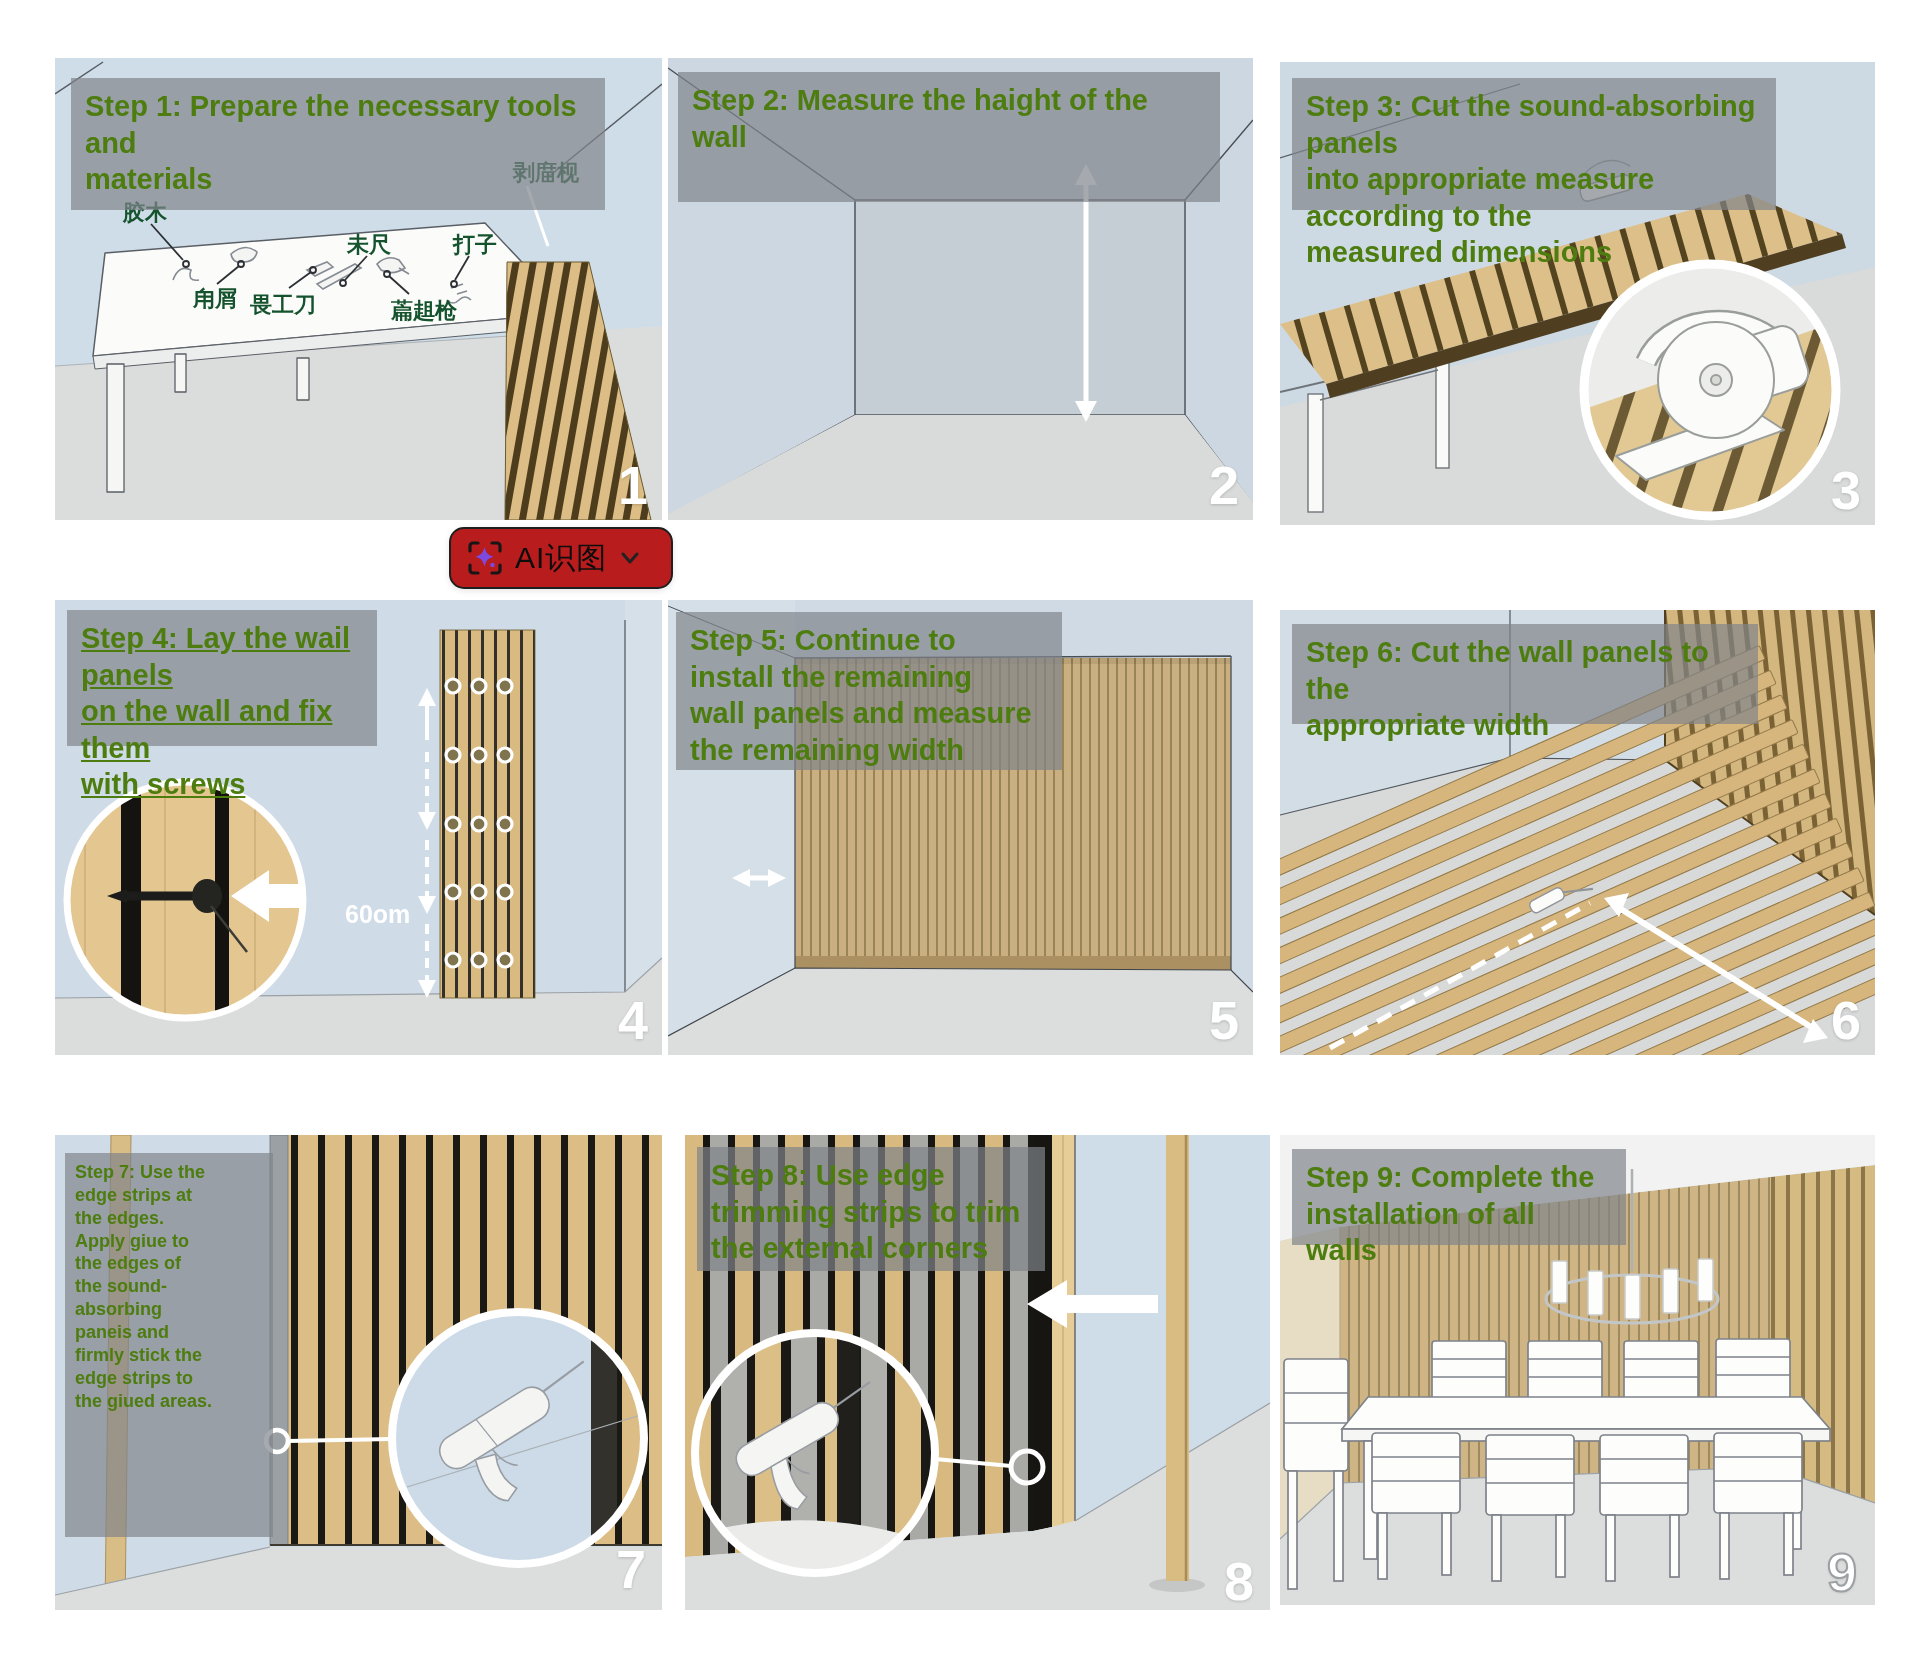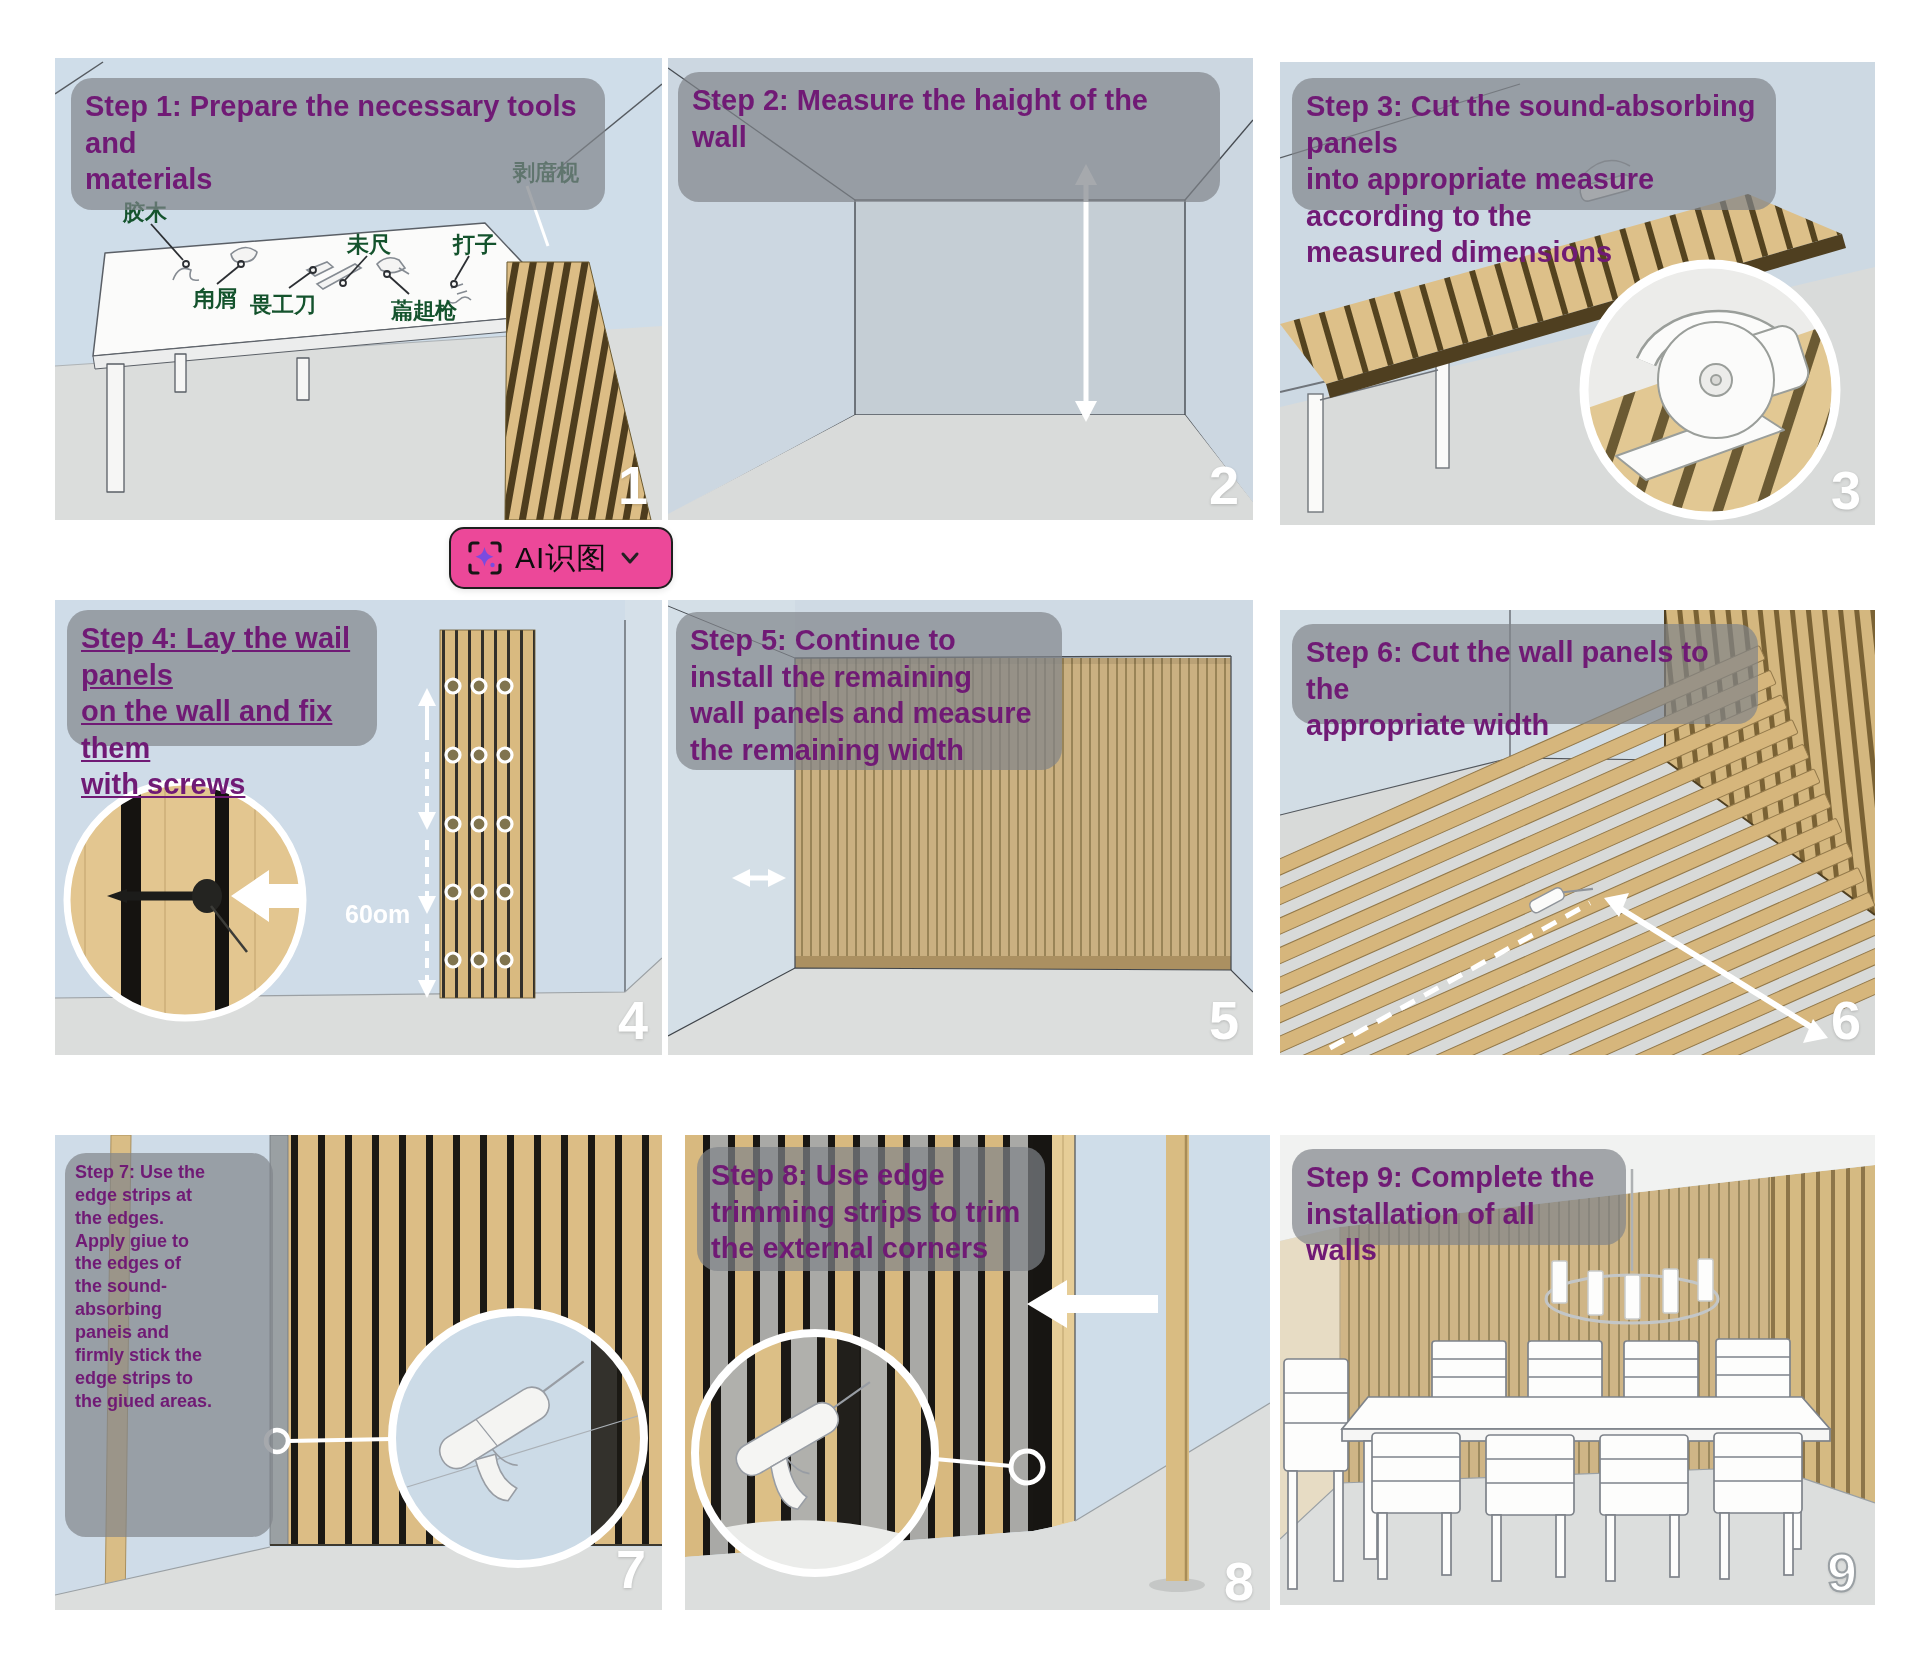--- a/index.html
+++ b/index.html
@@ -1,21 +1,21 @@
 <!DOCTYPE html>
 <html><head>
 <meta charset="utf-8">
 <style>
   html,body{margin:0;padding:0;background:#fff;}
   .canvas{position:relative;width:1920px;height:1663px;background:#ffffff;overflow:hidden;
           font-family:"Liberation Sans",sans-serif;}
   .panel{position:absolute;overflow:hidden;background:#cfdce7;}
   .panel svg{position:absolute;left:0;top:0;}
-  .cap{position:absolute;background:rgba(128,133,138,0.70);color:#701a75;font-weight:700;
-       font-size:29px;line-height:1.26;padding:10px 14px;white-space:pre-line;box-sizing:border-box;border-radius:21px;}
+  .cap{position:absolute;background:rgba(128,133,138,0.70);color:#4d7c0f;font-weight:700;
+       font-size:29px;line-height:1.26;padding:10px 14px;white-space:pre-line;box-sizing:border-box;}
   .num{position:absolute;color:#fff;font-weight:700;font-size:54px;line-height:1;
        text-shadow:0 1px 3px rgba(0,0,0,0.18);}
   .tlabel{position:absolute;color:#14532d;font-weight:700;font-size:22px;white-space:nowrap;}
   .meas{position:absolute;color:#fff;font-weight:700;font-size:25px;}
   
   #p1{left:55px;top:58px;width:607px;height:462px;}
   #p2{left:668px;top:58px;width:585px;height:462px;}
   #p3{left:1280px;top:62px;width:595px;height:463px;}
   #p4{left:55px;top:600px;width:607px;height:455px;}
   #p5{left:668px;top:600px;width:585px;height:455px;}
@@ -30,21 +30,21 @@
   .cap5{left:8px;top:12px;width:386px;height:158px;}
   .cap6{left:12px;top:14px;width:466px;height:100px;}
   .cap7{left:10px;top:18px;width:208px;height:384px;font-size:18px;line-height:1.27;padding:8px 10px;}
   .cap8{left:12px;top:12px;width:348px;height:124px;}
   .cap9{left:12px;top:14px;width:334px;height:96px;}
   .numBR{right:14px;bottom:8px;}
   .num7{right:16px;bottom:14px;}
   .num8{right:16px;bottom:2px;}
   .num9{right:18px;bottom:6px;-webkit-text-stroke:2px #9aa0a4;}
   
-  .ai-btn{position:absolute;left:449px;top:527px;width:224px;height:62px;background:#ec4899;
+  .ai-btn{position:absolute;left:449px;top:527px;width:224px;height:62px;background:#b91c1c;
           border:2.5px solid #1f1f1f;border-radius:15px;display:flex;align-items:center;
           gap:12px;padding:0 16px;box-sizing:border-box;cursor:pointer;
           box-shadow:0 2px 6px rgba(0,0,0,0.10);}
   .ai-btn .lbl{font-size:30px;color:#0d0d0d;font-weight:500;letter-spacing:1px;}
 </style>
 </head>
 <body>
 
 <div class="canvas">
 

